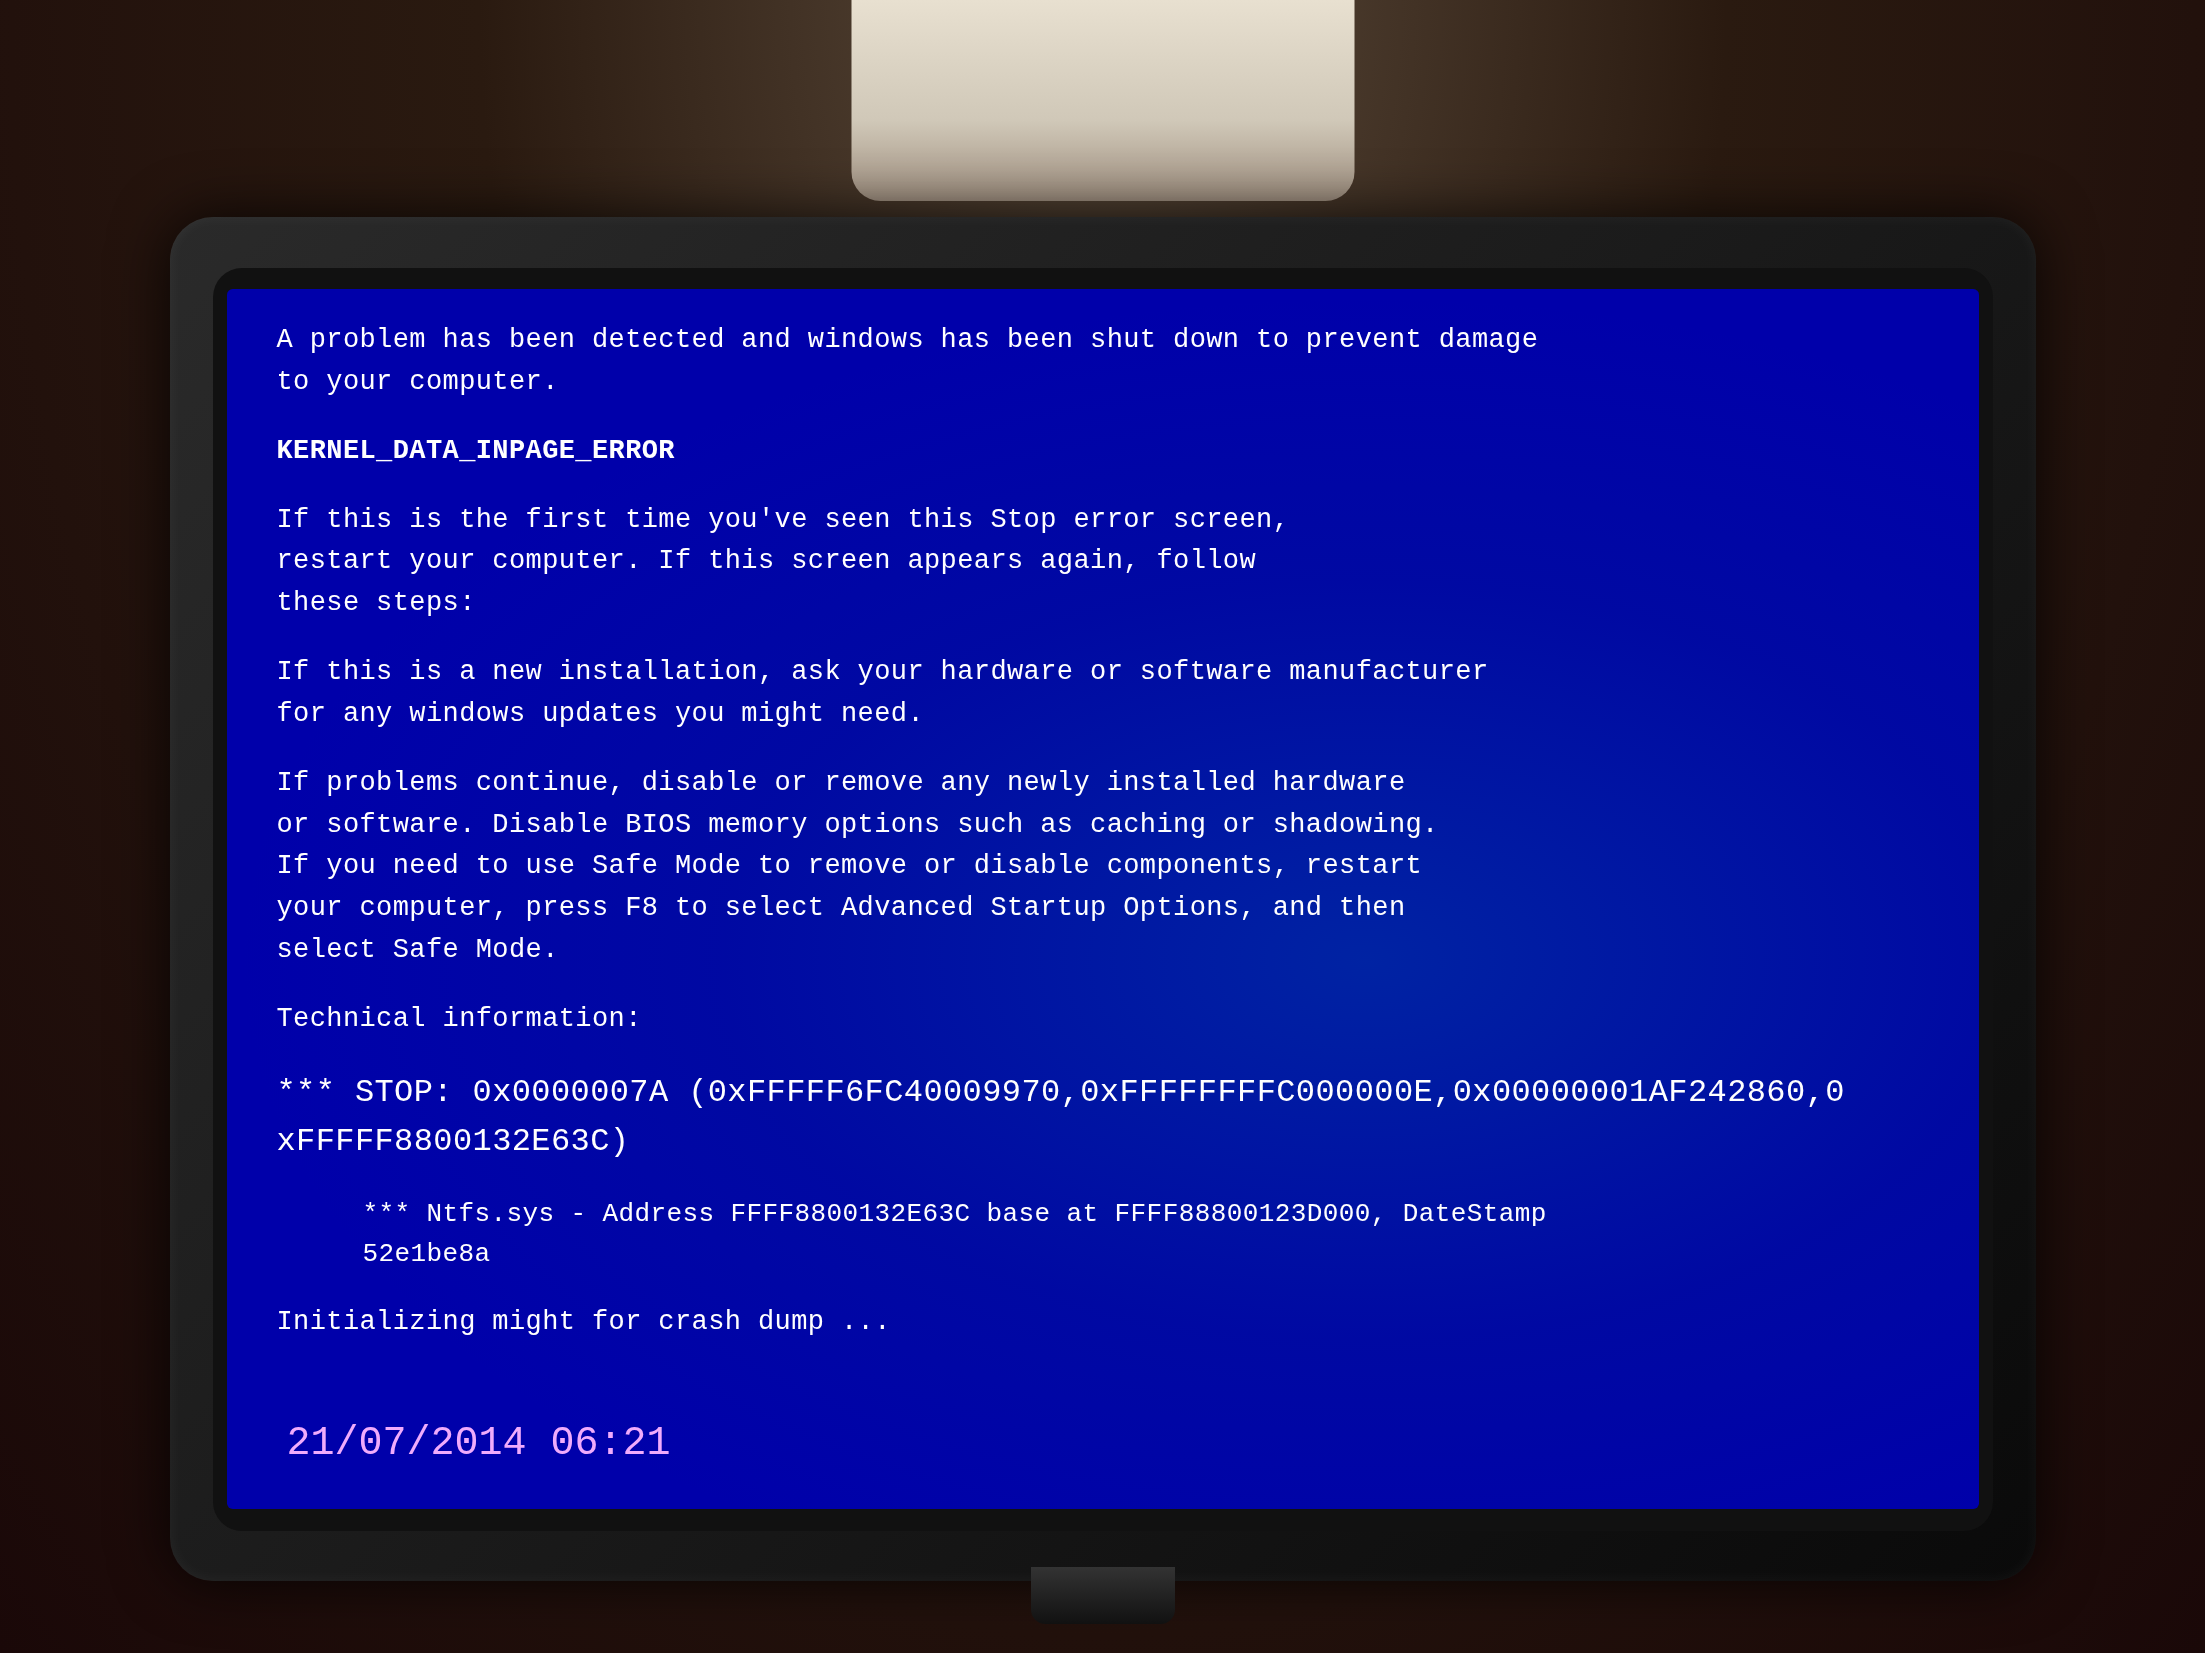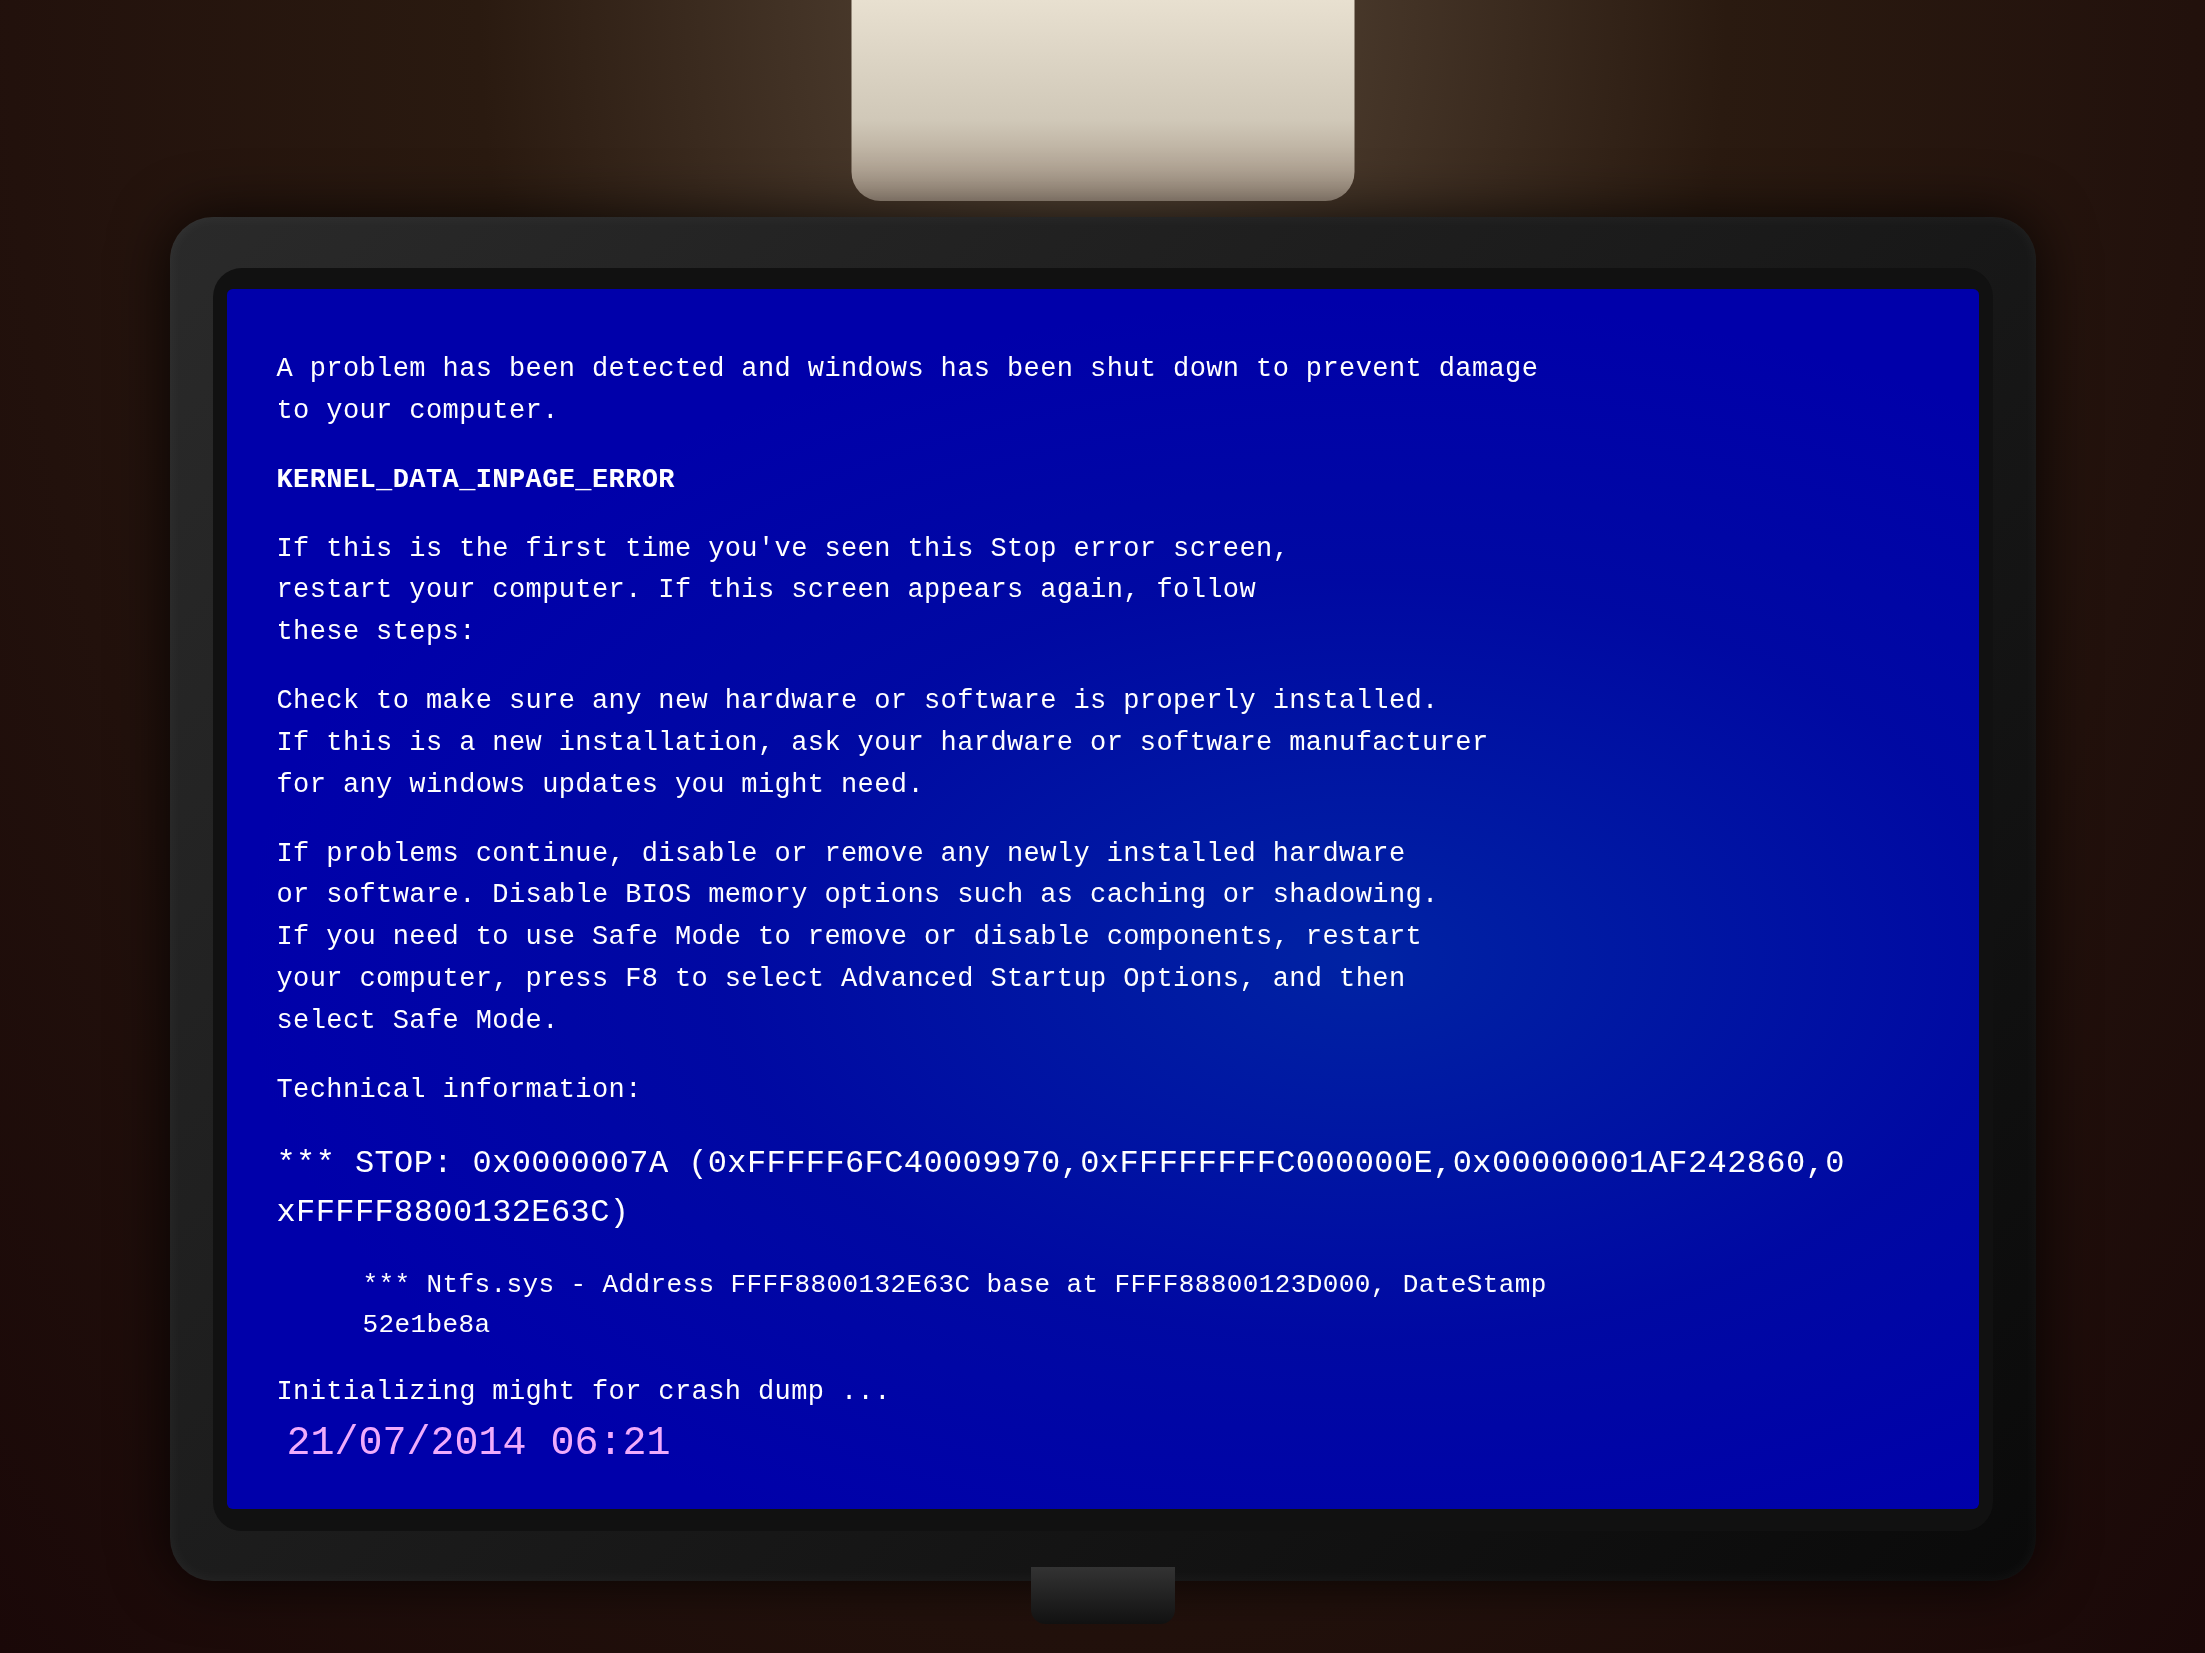--- a/index.html
+++ b/index.html
@@ -74,21 +74,21 @@
       background: radial-gradient(ellipse at 65% 55%, rgba(0,100,150,0.35) 0%, rgba(0,60,120,0.15) 40%, transparent 70%);
       pointer-events: none;
       z-index: 1;
     }
 
     .bsod-content {
       position: absolute;
       top: 0; left: 0;
       width: 100%;
       height: 100%;
-      padding: 60px 50px;
+      padding: 31px 50px;
       color: #ffffff;
       font-family: 'Courier New', Courier, monospace;
       font-size: 27px;
       line-height: 1.55;
       letter-spacing: 0.4px;
       z-index: 2;
     }
 
     .bsod-content p {
       margin-bottom: 0;
@@ -157,21 +157,20 @@
       <div class="bsod-content">
         <p>A problem has been detected and windows has been shut down to prevent damage</p>
         <p>to your computer.</p>
         <div class="spacer"></div>
         <p class="error-code">KERNEL_DATA_INPAGE_ERROR</p>
         <div class="spacer"></div>
         <p>If this is the first time you've seen this Stop error screen,</p>
         <p>restart your computer. If this screen appears again, follow</p>
         <p>these steps:</p>
         <div class="spacer"></div>
-        <p>Check to make sure any new hardware or software is properly installed.</p>
         <p>If this is a new installation, ask your hardware or software manufacturer</p>
         <p>for any windows updates you might need.</p>
         <div class="spacer"></div>
         <p>If problems continue, disable or remove any newly installed hardware</p>
         <p>or software. Disable BIOS memory options such as caching or shadowing.</p>
         <p>If you need to use Safe Mode to remove or disable components, restart</p>
         <p>your computer, press F8 to select Advanced Startup Options, and then</p>
         <p>select Safe Mode.</p>
         <div class="spacer"></div>
         <p class="technical-label">Technical information:</p>

